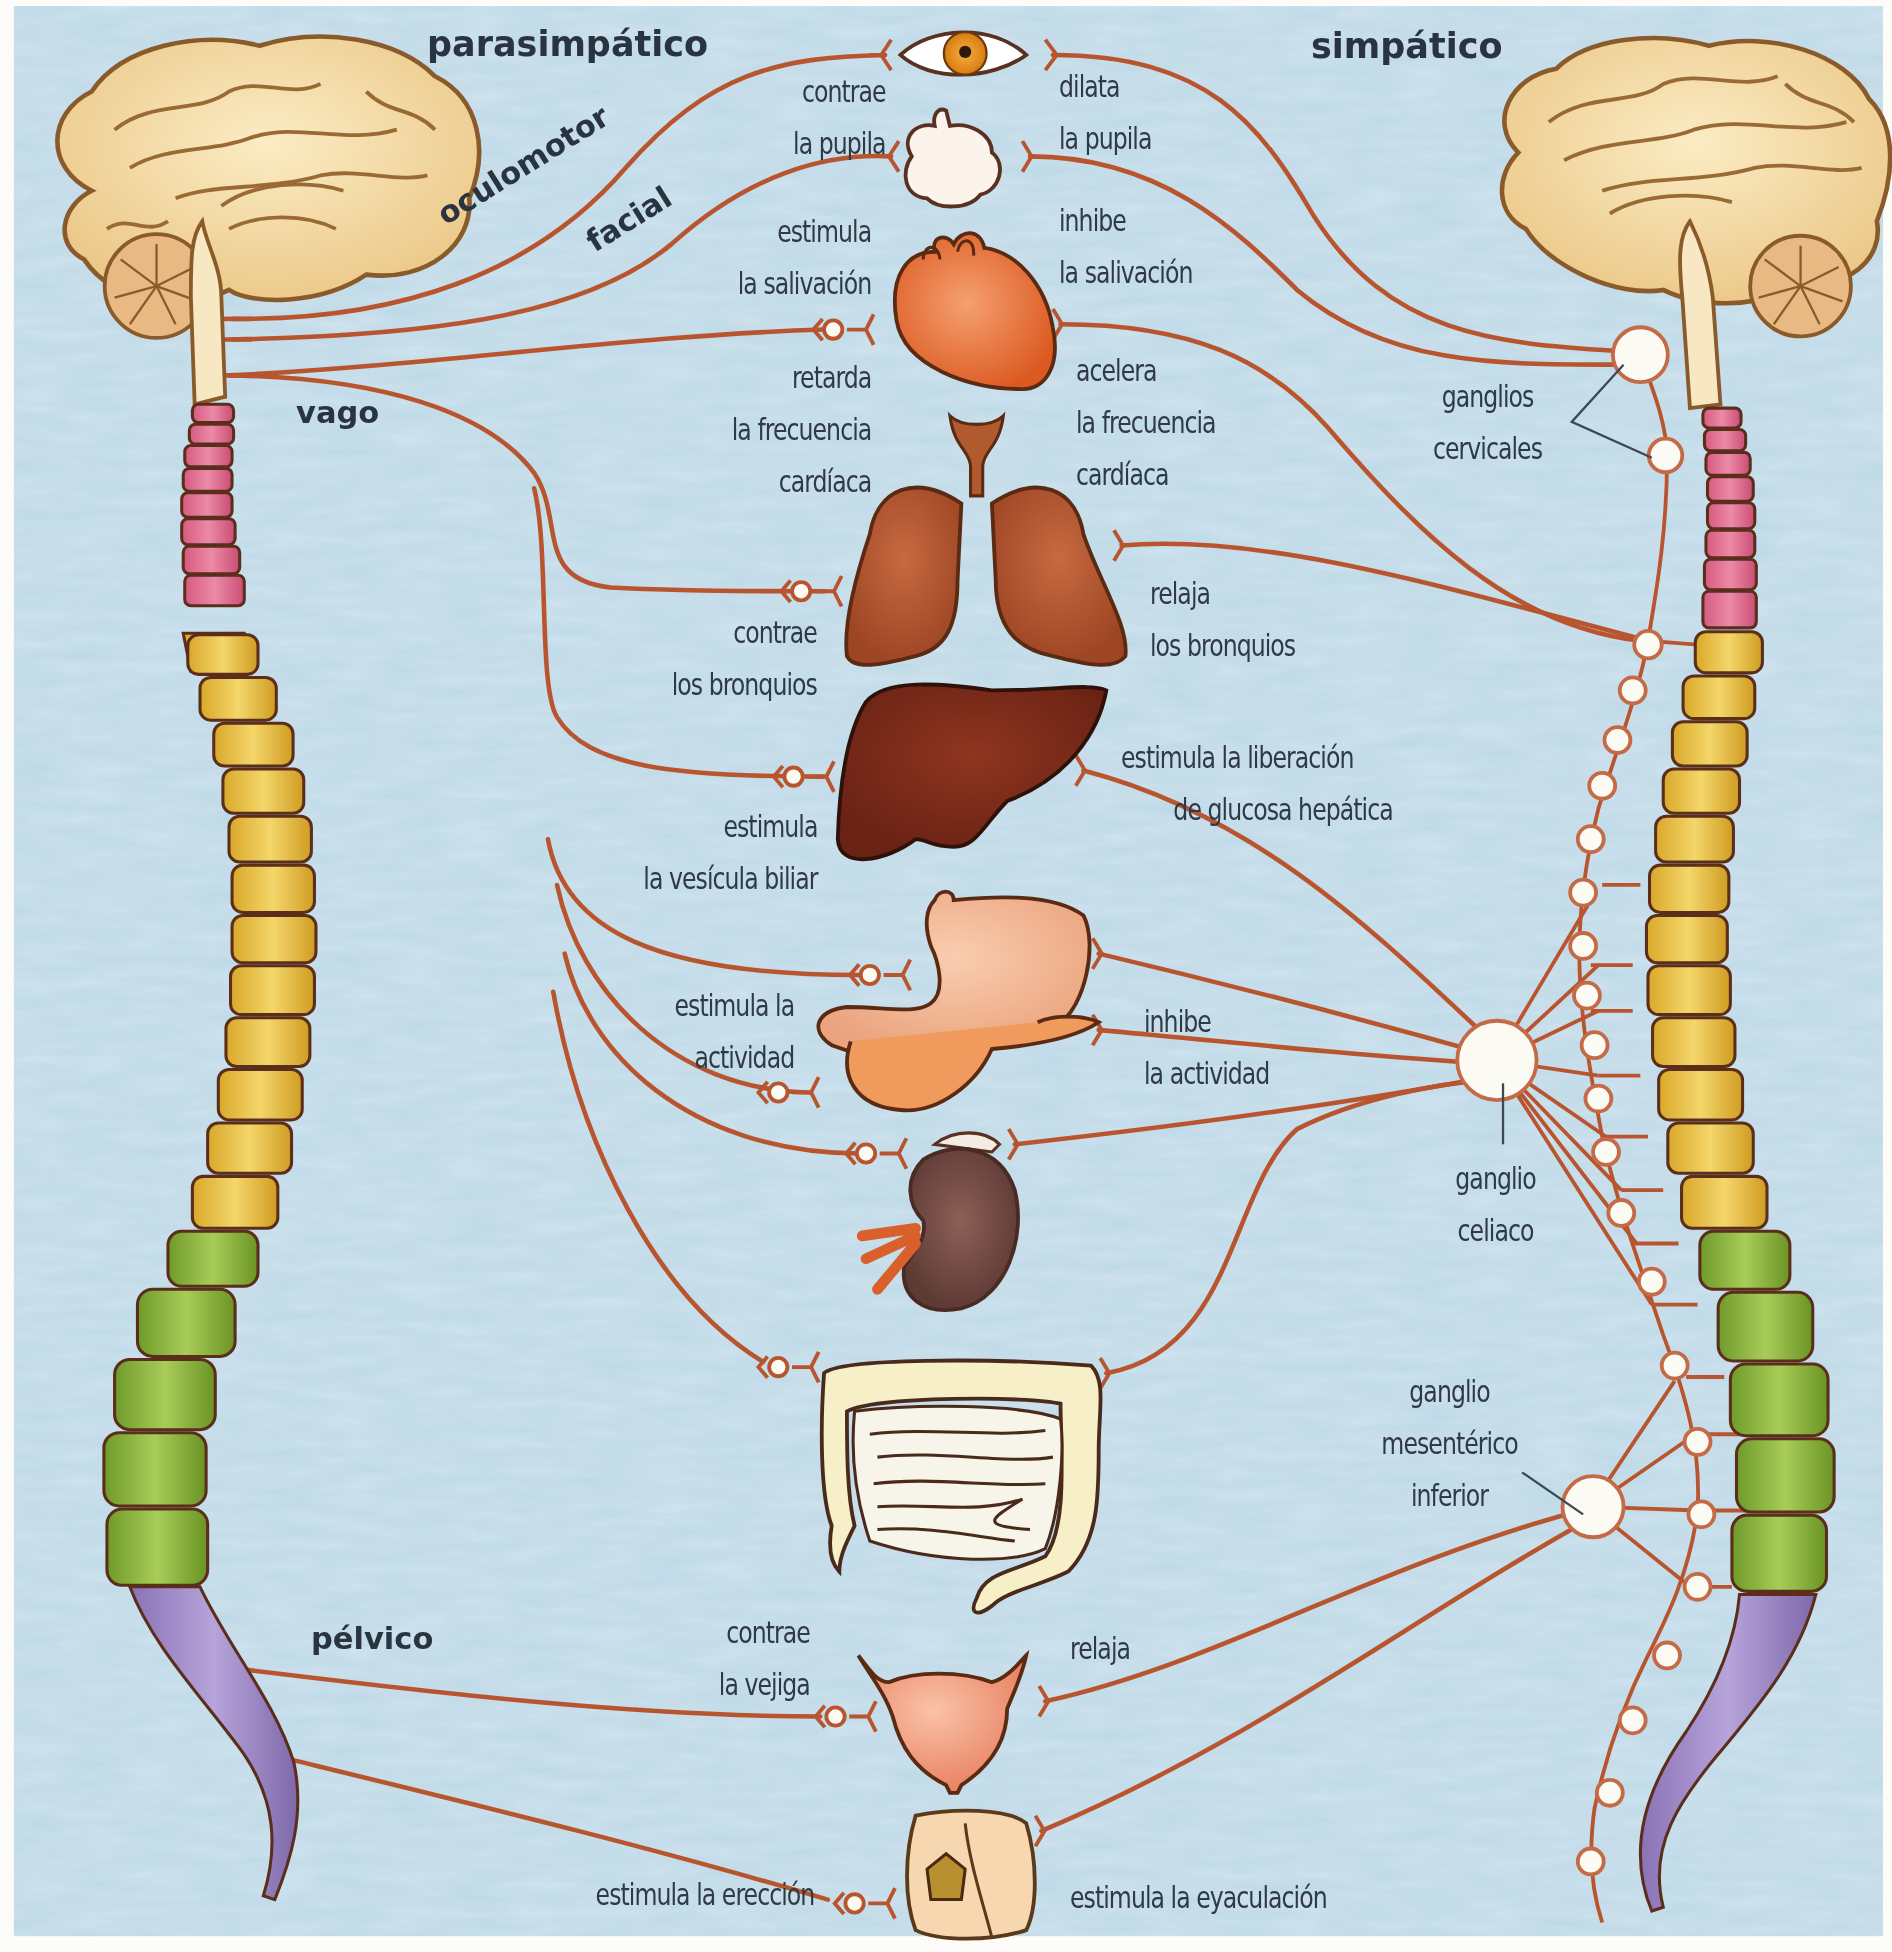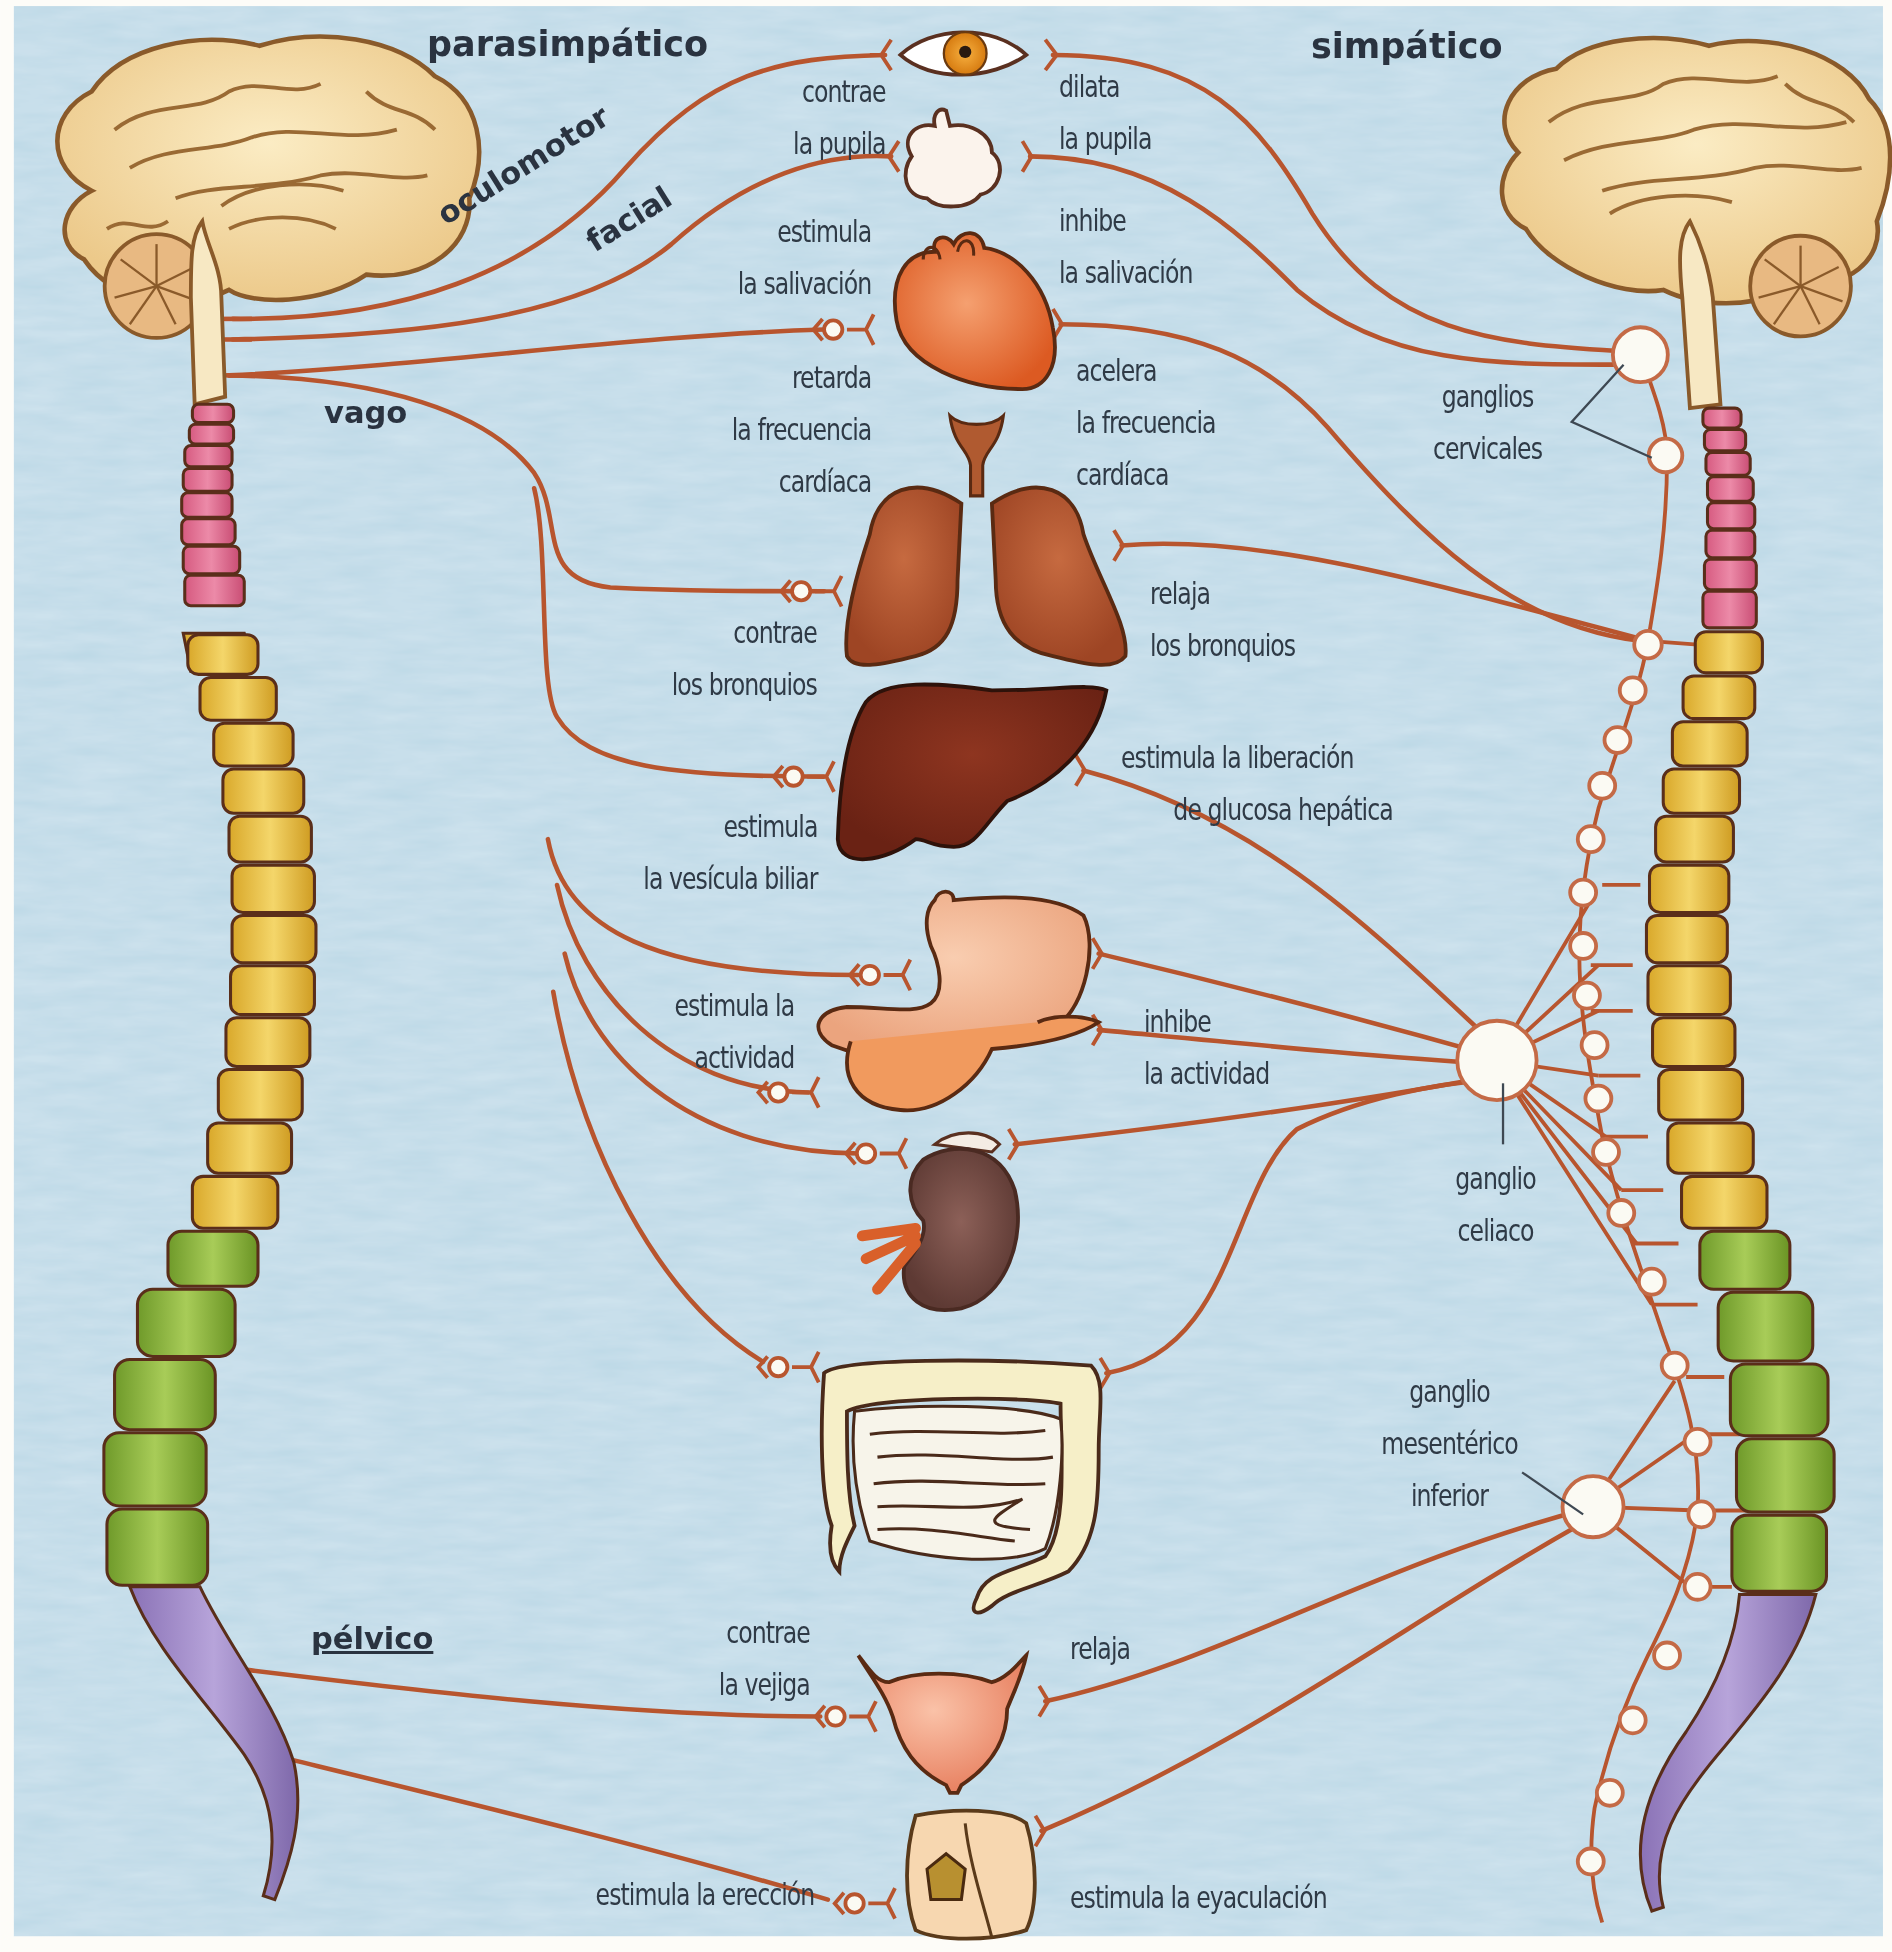--- a/index.html
+++ b/index.html
@@ -377,22 +377,22 @@
     <path d="M1215,2450 L1240,2430 L1265,2450 L1260,2490 L1220,2490 Z" fill="#b89030" stroke="#4a2a10" stroke-width="4"></path>
     <path d="M1265,2390 C1270,2440 1290,2500 1300,2540" fill="none" stroke="#5a3a1a" stroke-width="4"></path>
   </g>
 </svg>
 
 <div class="ttl" style="left:427px; top:24.4px;">parasimpático</div>
 <div class="ttl" style="left:1311px; top:26px;">simpático</div>
 
 <div class="nerve-lbl" style="left:431px; top:202px; transform:rotate(-32deg); transform-origin:left top;">oculomotor</div>
 <div class="nerve-lbl" style="left:580px; top:229px; transform:rotate(-32deg); transform-origin:left top;">facial</div>
-<div class="nerve-lbl" style="left:296px; top:395px;margin-left:28px;">vago</div>
-<div class="nerve-lbl" style="left:311px; top:1621px;text-decoration:underline;">pélvico</div>
+<div class="nerve-lbl" style="left:296px; top:395px;">vago</div>
+<div class="nerve-lbl" style="left:311px; top:1621px;">pélvico</div>
 
 <div class="lbl r" style="right:1007px; top:66px;">contrae
 la pupila</div>
 <div class="lbl r" style="right:1022px; top:206px;">estimula
 la salivación</div>
 <div class="lbl r" style="right:1022px; top:352px;">retarda
 la frecuencia
 cardíaca</div>
 <div class="lbl r" style="right:1076px; top:607px;">contrae
 los bronquios</div>

